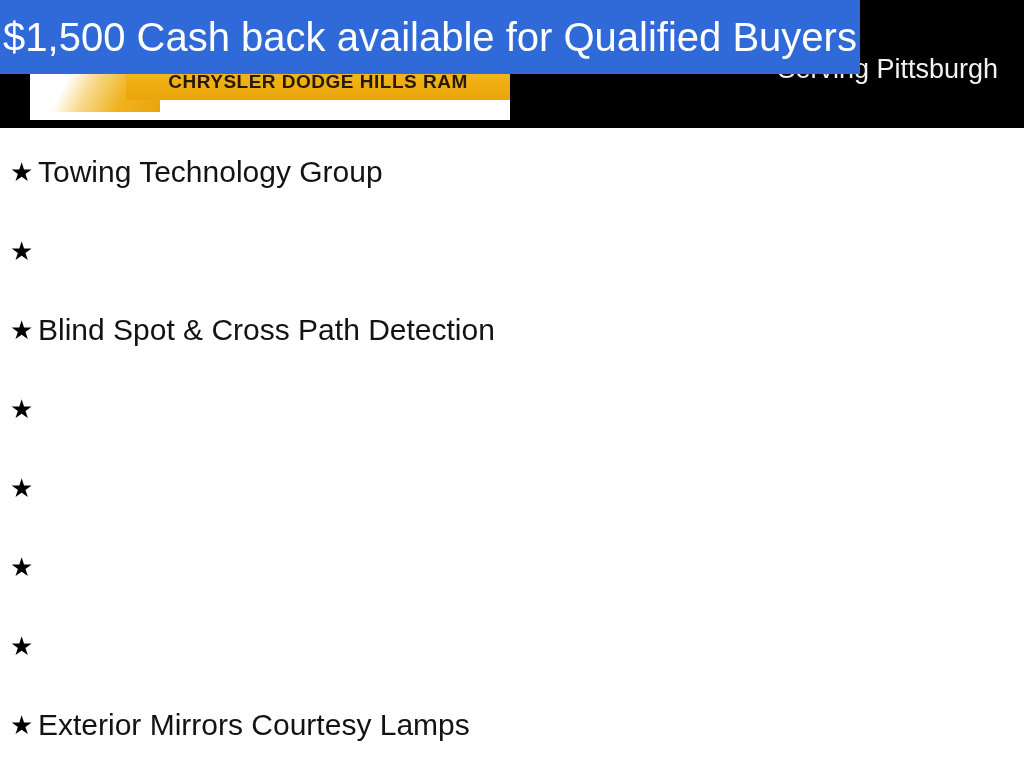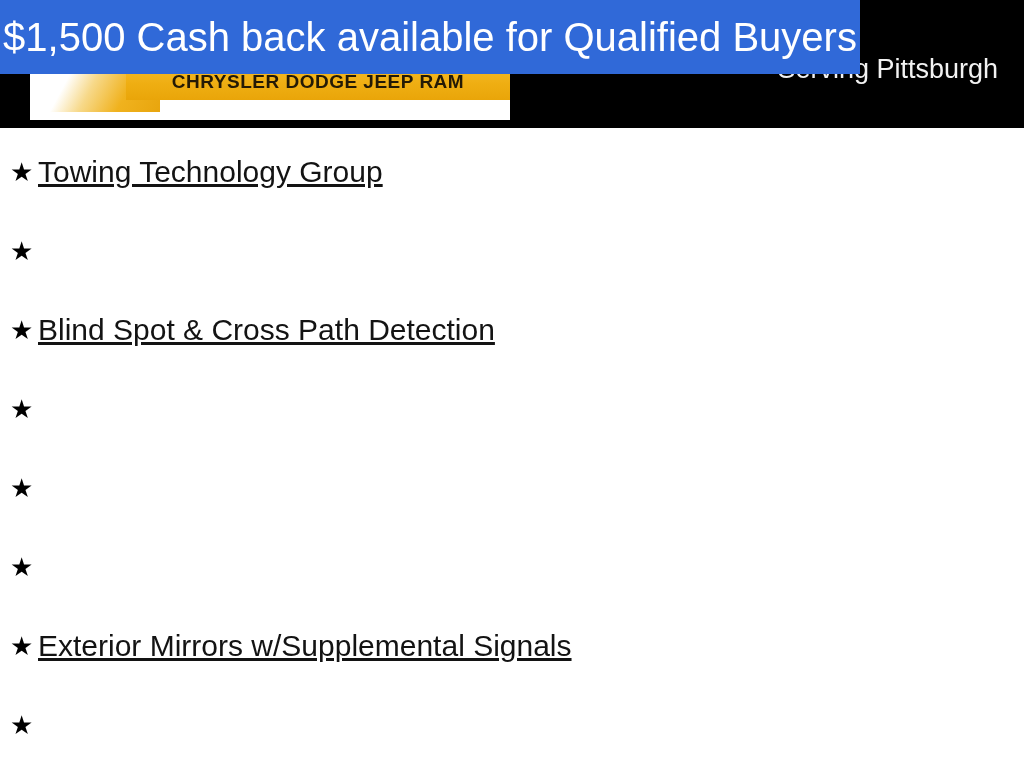--- a/index.html
+++ b/index.html
@@ -152,34 +152,33 @@
     color: #000000;
     text-align: left;
     flex: 0 0 auto;
   }
 
   .feature-label {
     font-family: "Liberation Sans", sans-serif;
     font-size: 30px;
     color: #131313;
     line-height: 1;
-    text-decoration: underline;
   }
 </style>
 </head>
 <body>
 
 <div class="page">
 
   <div class="dealer-bar">
 
     <div class="dealer-logo">
       <div class="dealer-logo-name">SOUTH HILLS</div>
       <div class="dealer-logo-swoosh"></div>
-      <div class="dealer-logo-brands">CHRYSLER  DODGE  JEEP  RAM</div>
+      <div class="dealer-logo-brands">CHRYSLER  DODGE  HILLS  RAM</div>
     </div>
 
     <div class="dealer-tagline">Serving Pittsburgh</div>
   </div>
 
   <div class="promo-banner">
     <span class="promo-text">$1,500 Cash back available for Qualified Buyers</span>
   </div>
 
   <ul class="feature-list" id="feature-list">
@@ -198,20 +197,20 @@
         <span class="feature-bullet">★</span>
       </li>
       <li class="feature-item" style="top: 340px;">
         <span class="feature-bullet">★</span>
       </li>
       <li class="feature-item" style="top: 419px;">
         <span class="feature-bullet">★</span>
       </li>
       <li class="feature-item" style="top: 498px;">
         <span class="feature-bullet">★</span>
-        <span class="feature-label">Exterior Mirrors w/Supplemental Signals</span>
       </li>
       <li class="feature-item" style="top: 577px;">
         <span class="feature-bullet">★</span>
+        <span class="feature-label">Exterior Mirrors Courtesy Lamps</span>
       </li>
     </ul>
 
 </div>
 
 </body></html>

